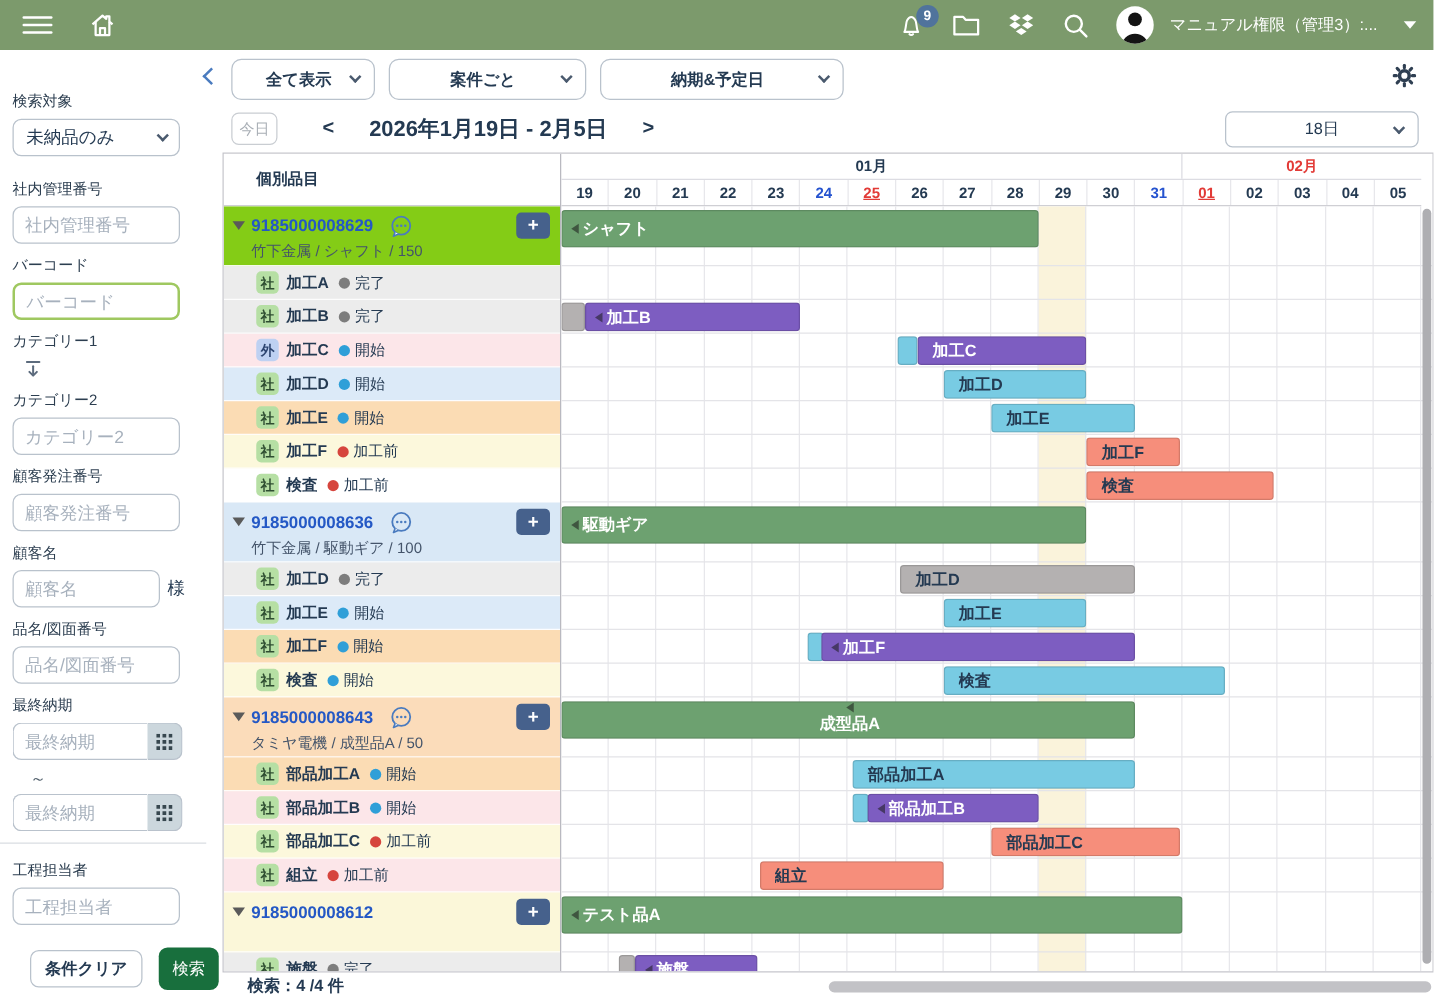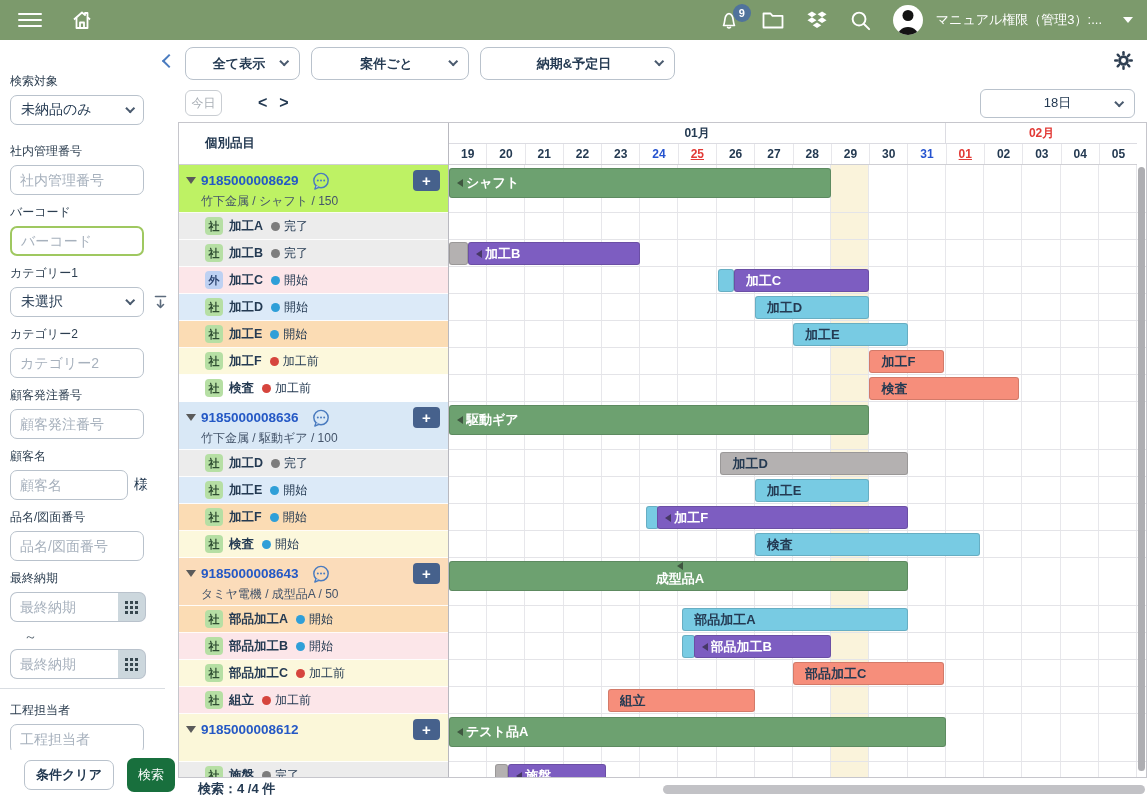--- a/index.html
+++ b/index.html
@@ -191,24 +191,20 @@
           <div class="fld-label">社内管理番号</div>
           <div class="fld-row">
             <input class="txt" placeholder="社内管理番号" style="">
           </div>
           <div class="fld-label">バーコード</div>
           <div class="fld-row">
             <input class="txt focused" placeholder="バーコード" style="">
           </div>
           <div class="fld-label">カテゴリー1</div>
           <div class="fld-row">
-            <div class="selectbox">
-              <span class="sel-val">未選択</span>
-              <span class="caret"></span>
-            </div>
             <span class="insert-icon">
               <svg width="15" height="16" viewBox="0 0 15 16" fill="none" stroke="#5c6b7d" stroke-width="1.6" stroke-linecap="round" stroke-linejoin="round">
                 <line x1="2.5" y1="2.5" x2="12.5" y2="2.5"></line>
                 <line x1="7.5" y1="6" x2="7.5" y2="13"></line>
                 <polyline points="4.5,10.5 7.5,13.5 10.5,10.5"></polyline>
               </svg>
             </span>
           </div>
           <div class="fld-label">カテゴリー2</div>
           <div class="fld-row">
@@ -306,32 +302,33 @@
                 <line x1="3.9" y1="16.1" x2="5.3" y2="14.7"></line>
                 <line x1="14.7" y1="5.3" x2="16.1" y2="3.9"></line>
               </g>
             </svg>
         </div>
       </div>
 
       <div class="datenav">
         <button class="today-btn">今日</button>
         <span class="nav-arrow prev">&lt;</span>
+        <span class="date-title">2026年1月19日 - 2月5日</span>
         <span class="nav-arrow">&gt;</span>
         <div class="range-select">
           <span>18日</span>
           <span class="caret"></span>
         </div>
       </div>
 
       <div class="gantt">
         <div class="left-col">
           <div class="list-header">個別品目</div>
           <div class="list-body" id="list-body">
-              <div class="lgroup" style="background: #bef264;">
+              <div class="lgroup" style="background: #84cc16;">
                 <div class="lg-line1">
                   <span class="tri-down"></span>
                   <a class="gid">9185000008629</a>
                   <span class="chat">
                     <svg width="20" height="20" viewBox="0 0 22 22" fill="none">
                       <circle cx="11" cy="10.5" r="7.9" stroke="#4a7bbf" stroke-width="1.6"></circle>
                       <path d="M5.6 16.3 L4.2 19.8 L8.6 17.9" fill="#ffffff" stroke="#4a7bbf" stroke-width="1.5" stroke-linejoin="round"></path>
                       <g fill="#4a7bbf">
                         <circle cx="7.5" cy="10.5" r="1.1"></circle>
                         <circle cx="11" cy="10.5" r="1.1"></circle>

